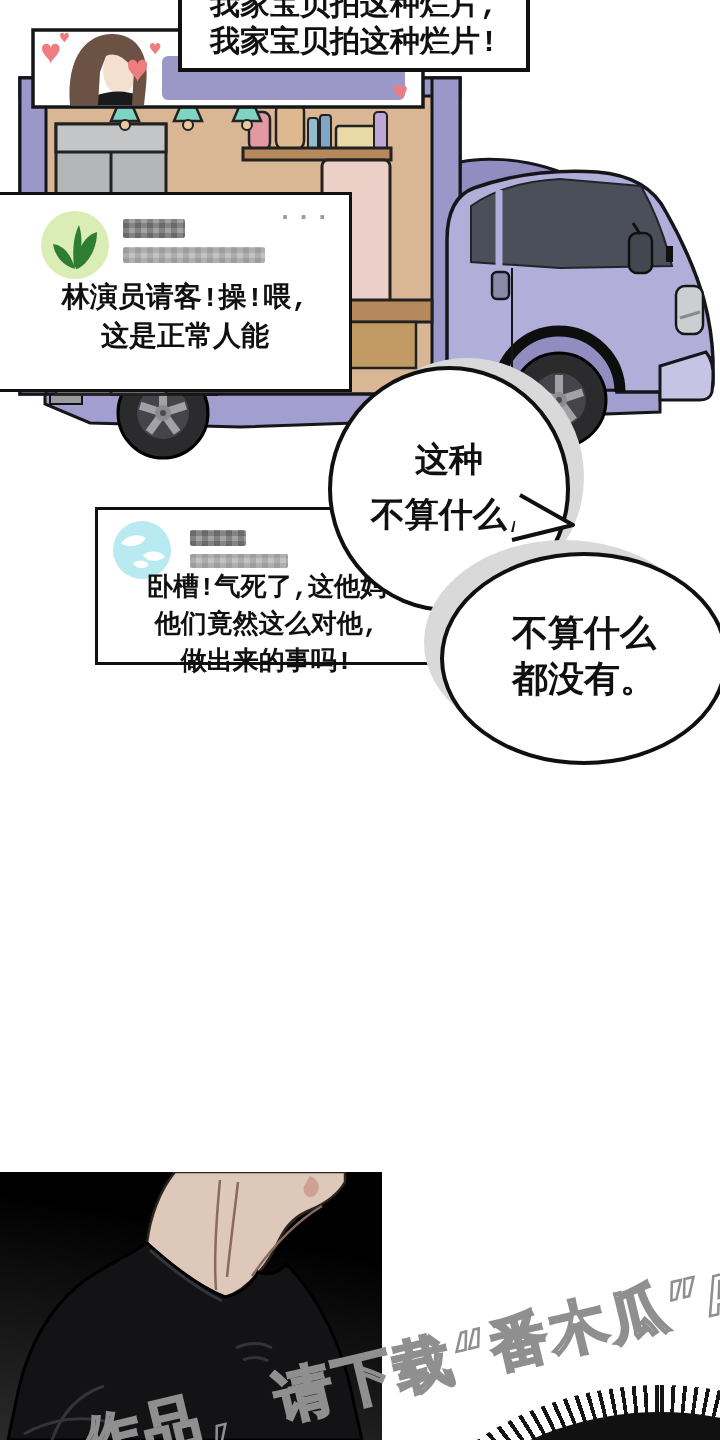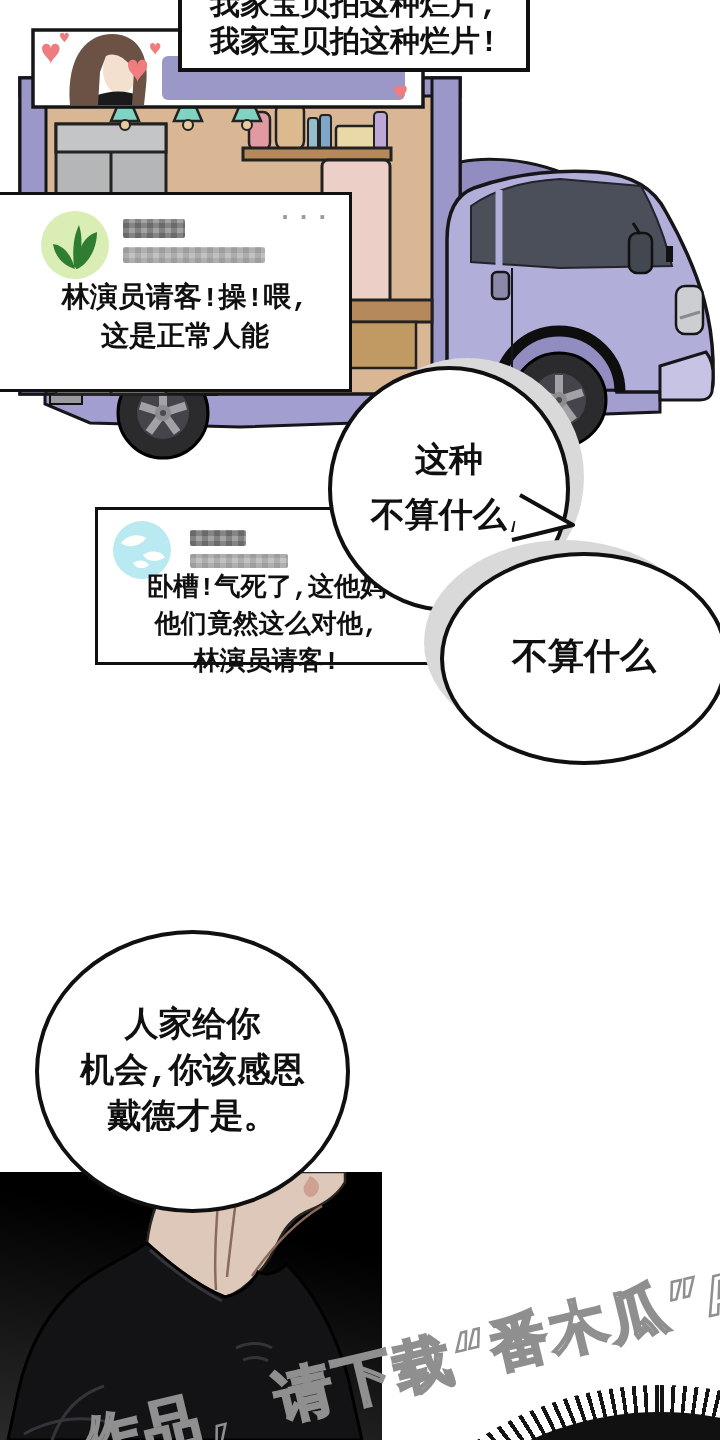--- a/index.html
+++ b/index.html
@@ -188,35 +188,36 @@
         <path d="M8,22 C14,14 26,12 33,17 C28,25 16,28 8,22 Z" fill="#ffffff"></path>
         <path d="M30,34 C38,28 48,30 52,36 C44,42 34,41 30,34 Z" fill="#ffffff"></path>
         <path d="M20,42 C26,38 33,39 36,44 C30,49 23,48 20,42 Z" fill="#ffffff"></path>
       </svg>
     </div>
     <div class="blurbar" style="left:92px;top:20px;width:56px;height:16px;"></div>
     <div class="blurbar light" style="left:92px;top:44px;width:98px;height:14px;"></div>
     <div class="ctext c2text">
       <div>卧槽!气死了,这他妈</div>
       <div>他们竟然这么对他,</div>
-      <div>林演员请客!</div>
+      <div>做出来的事吗!</div>
     </div>
   </div>
 
   <div class="bubble b1">
     <div>这种</div>
     <div>不算什么,</div>
   </div>
 
   <svg class="abs" style="left:0;top:0;z-index:7;pointer-events:none;" width="720" height="720" viewBox="0 0 720 720">
     <path d="M520,495 L573,525 L512,540 Z" fill="#ffffff"></path>
     <path d="M520,495 L573,525 L512,540" fill="none" stroke="#101010" stroke-width="4" stroke-linejoin="round"></path>
   </svg>
   <div class="bubble b2">
     <div>不算什么</div>
+    <div>都没有。</div>
   </div>
 
   <div class="panel">
     <svg width="382" height="268" viewBox="0 0 382 268">
 
       <path d="M147,71 C150,45 160,18 175,0 L345,0 L345,10 C337,24 324,32 310,38 C295,44 286,54 280,66 C273,80 267,92 258,101 C248,113 238,121 225,125 C202,116 172,94 147,71 Z" fill="#ddc8ba" stroke="#2b2520" stroke-width="2.5"></path>
       <path d="M310,4 C320,8 322,18 314,24 C308,27 302,22 304,14 Z" fill="#cfa193"></path>
       <g stroke="#8a6a5c" stroke-width="2.5" fill="none">
         <path d="M220,8 C216,50 214,90 216,118"></path>
         <path d="M238,10 C234,45 230,75 227,105"></path>
@@ -227,24 +228,19 @@
       <g stroke="#33333a" stroke-width="3" fill="none">
         <path d="M150,78 C174,99 202,119 222,129"></path>
         <path d="M52,268 C62,240 80,222 104,214"></path>
         <path d="M24,262 C50,247 82,243 108,250"></path>
         <path d="M236,176 C248,170 262,170 272,176"></path>
         <path d="M243,188 C252,184 262,185 268,189"></path>
       </g>
     </svg>
   </div>
 
-  <div class="bubble b3">
-    <div>人家给你</div>
-    <div>机会,你该感恩</div>
-    <div>戴德才是。</div>
-  </div>
 
   <div class="burst spike bu1"></div>
   <div class="burst bu2"></div>
 
   <div class="watermark">作品, 请下载“番木瓜”APP。</div>
 
 </div>
 
 </body></html>

